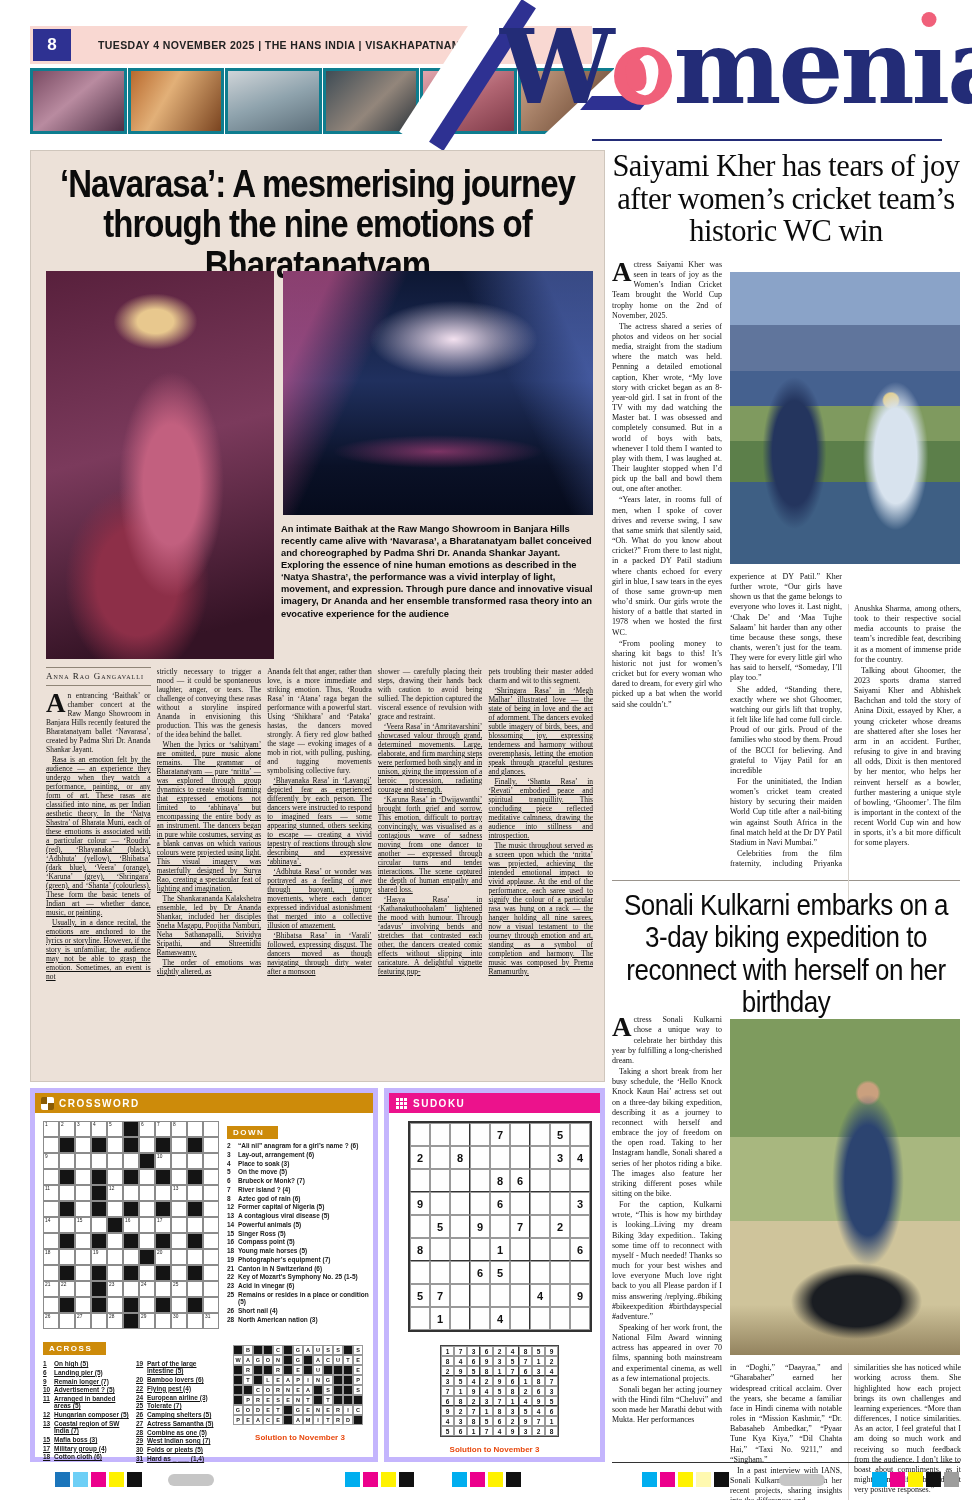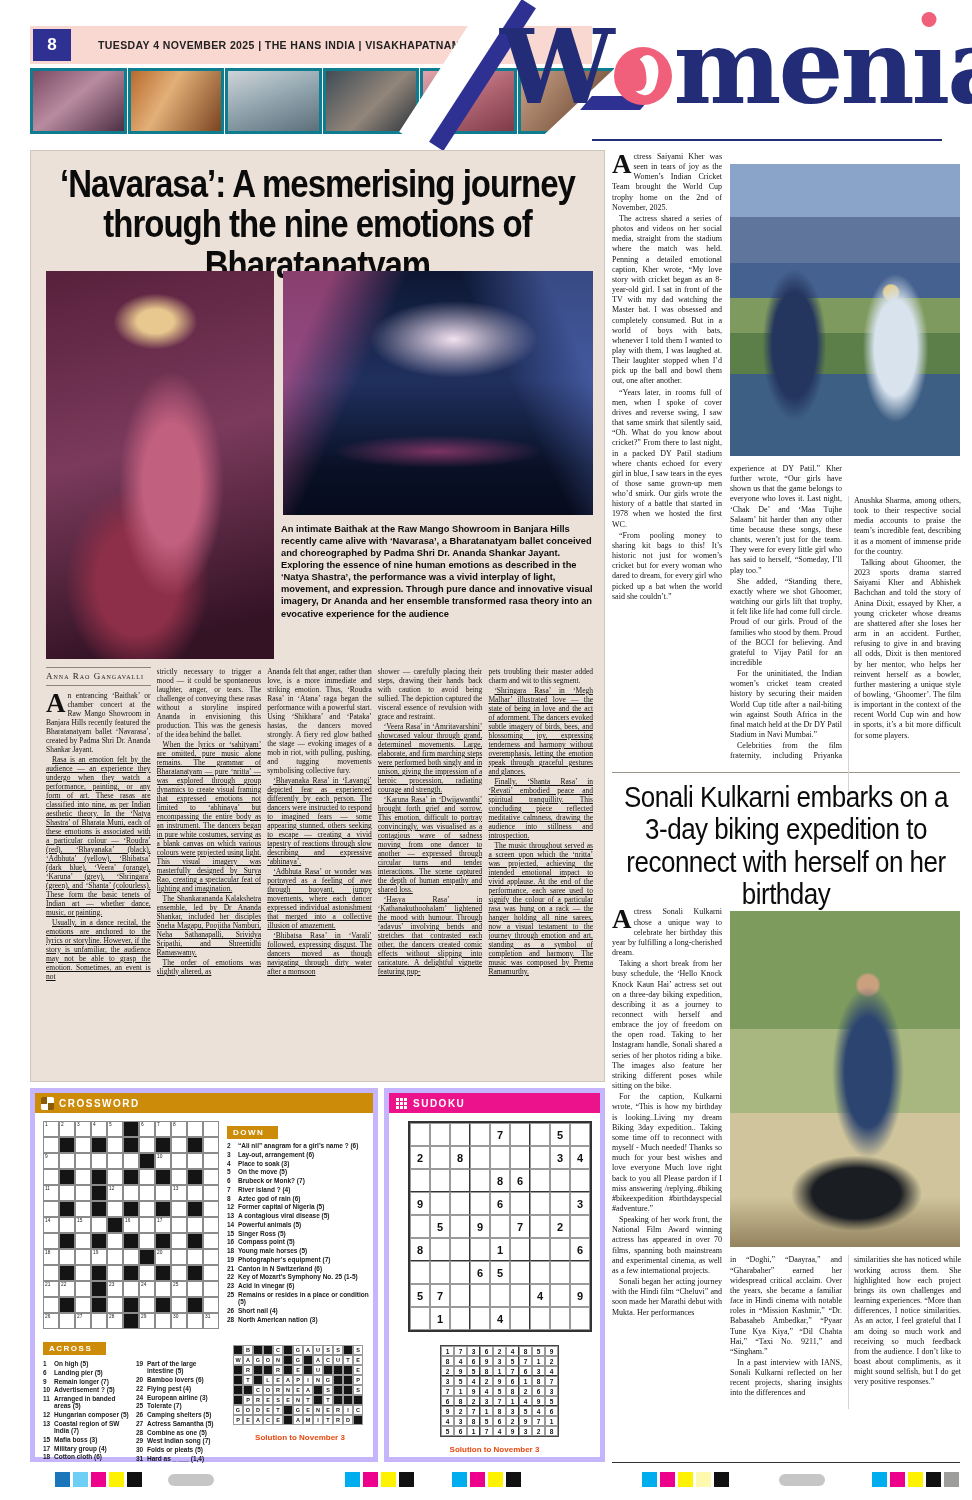--- a/index.html
+++ b/index.html
@@ -110,21 +110,21 @@
   .xrow{display:flex;}
   .xcell{width:16px;height:16px;border:0.5px solid #8b8b8b;background:#fff;position:relative;box-sizing:border-box;}
   .xcell.blk{background:#141414;}
   .xcell .num{position:absolute;left:1px;top:0;font:4.8px "Liberation Sans",sans-serif;color:#222;}
   .list-hdr{display:inline-block;background:#cd8b0a;color:#fff;font:700 8px "Liberation Sans",sans-serif;
             letter-spacing:1.5px;padding:2px 14px 2px 6px;margin-bottom:3px;}
   .down-list{position:absolute;left:192px;top:28px;width:150px;}
   .clue{display:flex;font:6.5px/1.12 "Liberation Sans",sans-serif;margin-bottom:1.5px;font-weight:700;color:#1a1a1a;}
   .clue .cn{width:11px;flex:none;}
   .clue .ct{flex:1;}
-  .across-wrap{position:absolute;left:8px;top:244px;width:180px;}
+  .across-wrap{position:absolute;left:8px;top:244px;width:180px;text-decoration:underline;}
   .across-cols{display:flex;gap:6px;margin-top:2px;}
   .across-cols > div{flex:1;}
   .xsol{position:absolute;left:198px;top:252px;}
   .lrow{display:flex;}
   .lcell{width:10px;height:10px;border:0.5px solid #999;box-sizing:border-box;background:#fff;
          font:700 5.5px/9px "Liberation Sans",sans-serif;text-align:center;color:#111;}
   .lcell.blk{background:#141414;}
   .sol-cap{position:absolute;font:700 8px "Liberation Sans",sans-serif;color:#e8490f;text-align:center;}
   .xsol-cap{left:190px;top:340px;width:150px;}
   .sd-grid{position:absolute;left:19px;top:28px;border:2px solid #333;}
@@ -204,20 +204,21 @@
       <div class="col">
           <p>pets troubling their master added charm and wit to this segment.</p>
           <p>‘Shringara Rasa’ in ‘Megh Malhar’ illustrated love — the state of being in love and the act of adornment. The dancers evoked subtle imagery of birds, bees, and blossoming joy, expressing tenderness and harmony without overemphasis, letting the emotion speak through graceful gestures and glances.</p>
           <p>Finally, ‘Shanta Rasa’ in ‘Revati’ embodied peace and spiritual tranquillity. This concluding piece reflected meditative calmness, drawing the audience into stillness and introspection.</p>
           <p>The music throughout served as a screen upon which the ‘nritta’ was projected, achieving the intended emotional impact to vivid applause. At the end of the performance, each saree used to signify the colour of a particular rasa was hung on a rack — the hanger holding all nine sarees, now a visual testament to the journey through emotion and art, standing as a symbol of completion and harmony. The music was composed by Prema Ramamurthy.</p>
         </div>
     </div>
   </div>
 
   <div class="right-col">
+    <h1 class="saiyami-head">Saiyami Kher has tears of joy after women’s cricket team’s historic WC win</h1>
     <div class="article-body sai-body">
       <div class="rcol sai-c1">
           <p><span class="dc">A</span>ctress Saiyami Kher was seen in tears of joy as the Women’s Indian Cricket Team brought the World Cup trophy home on the 2nd of November, 2025.</p>
           <p>The actress shared a series of photos and videos on her social media, straight from the stadium where the match was held. Penning a detailed emotional caption, Kher wrote, “My love story with cricket began as an 8-year-old girl. I sat in front of the TV with my dad watching the Master bat. I was obsessed and completely consumed. But in a world of boys with bats, whenever I told them I wanted to play with them, I was laughed at. Their laughter stopped when I’d pick up the ball and bowl them out, one after another.</p>
           <p>“Years later, in rooms full of men, when I spoke of cover drives and reverse swing, I saw that same smirk that silently said, “Oh. What do you know about cricket?” From there to last night, in a packed DY Patil stadium where chants echoed for every girl in blue, I saw tears in the eyes of those same grown-up men who’d smirk. Our girls wrote the history of a battle that started in 1978 when we hosted the first WC.</p>
           <p>“From pooling money to sharing kit bags to this! It’s historic not just for women’s cricket but for every woman who dared to dream, for every girl who picked up a bat when the world said she couldn’t.”</p>
         </div>
       <div class="photo-cricket"></div>
       <div class="rcol sai-c2">
           <p>experience at DY Patil.” Kher further wrote, “Our girls have shown us that the game belongs to everyone who loves it. Last night, ‘Chak De’ and ‘Maa Tujhe Salaam’ hit harder than any other time because these songs, these chants, weren’t just for the team. They were for every little girl who has said to herself, “Someday, I’ll play too.”</p>

